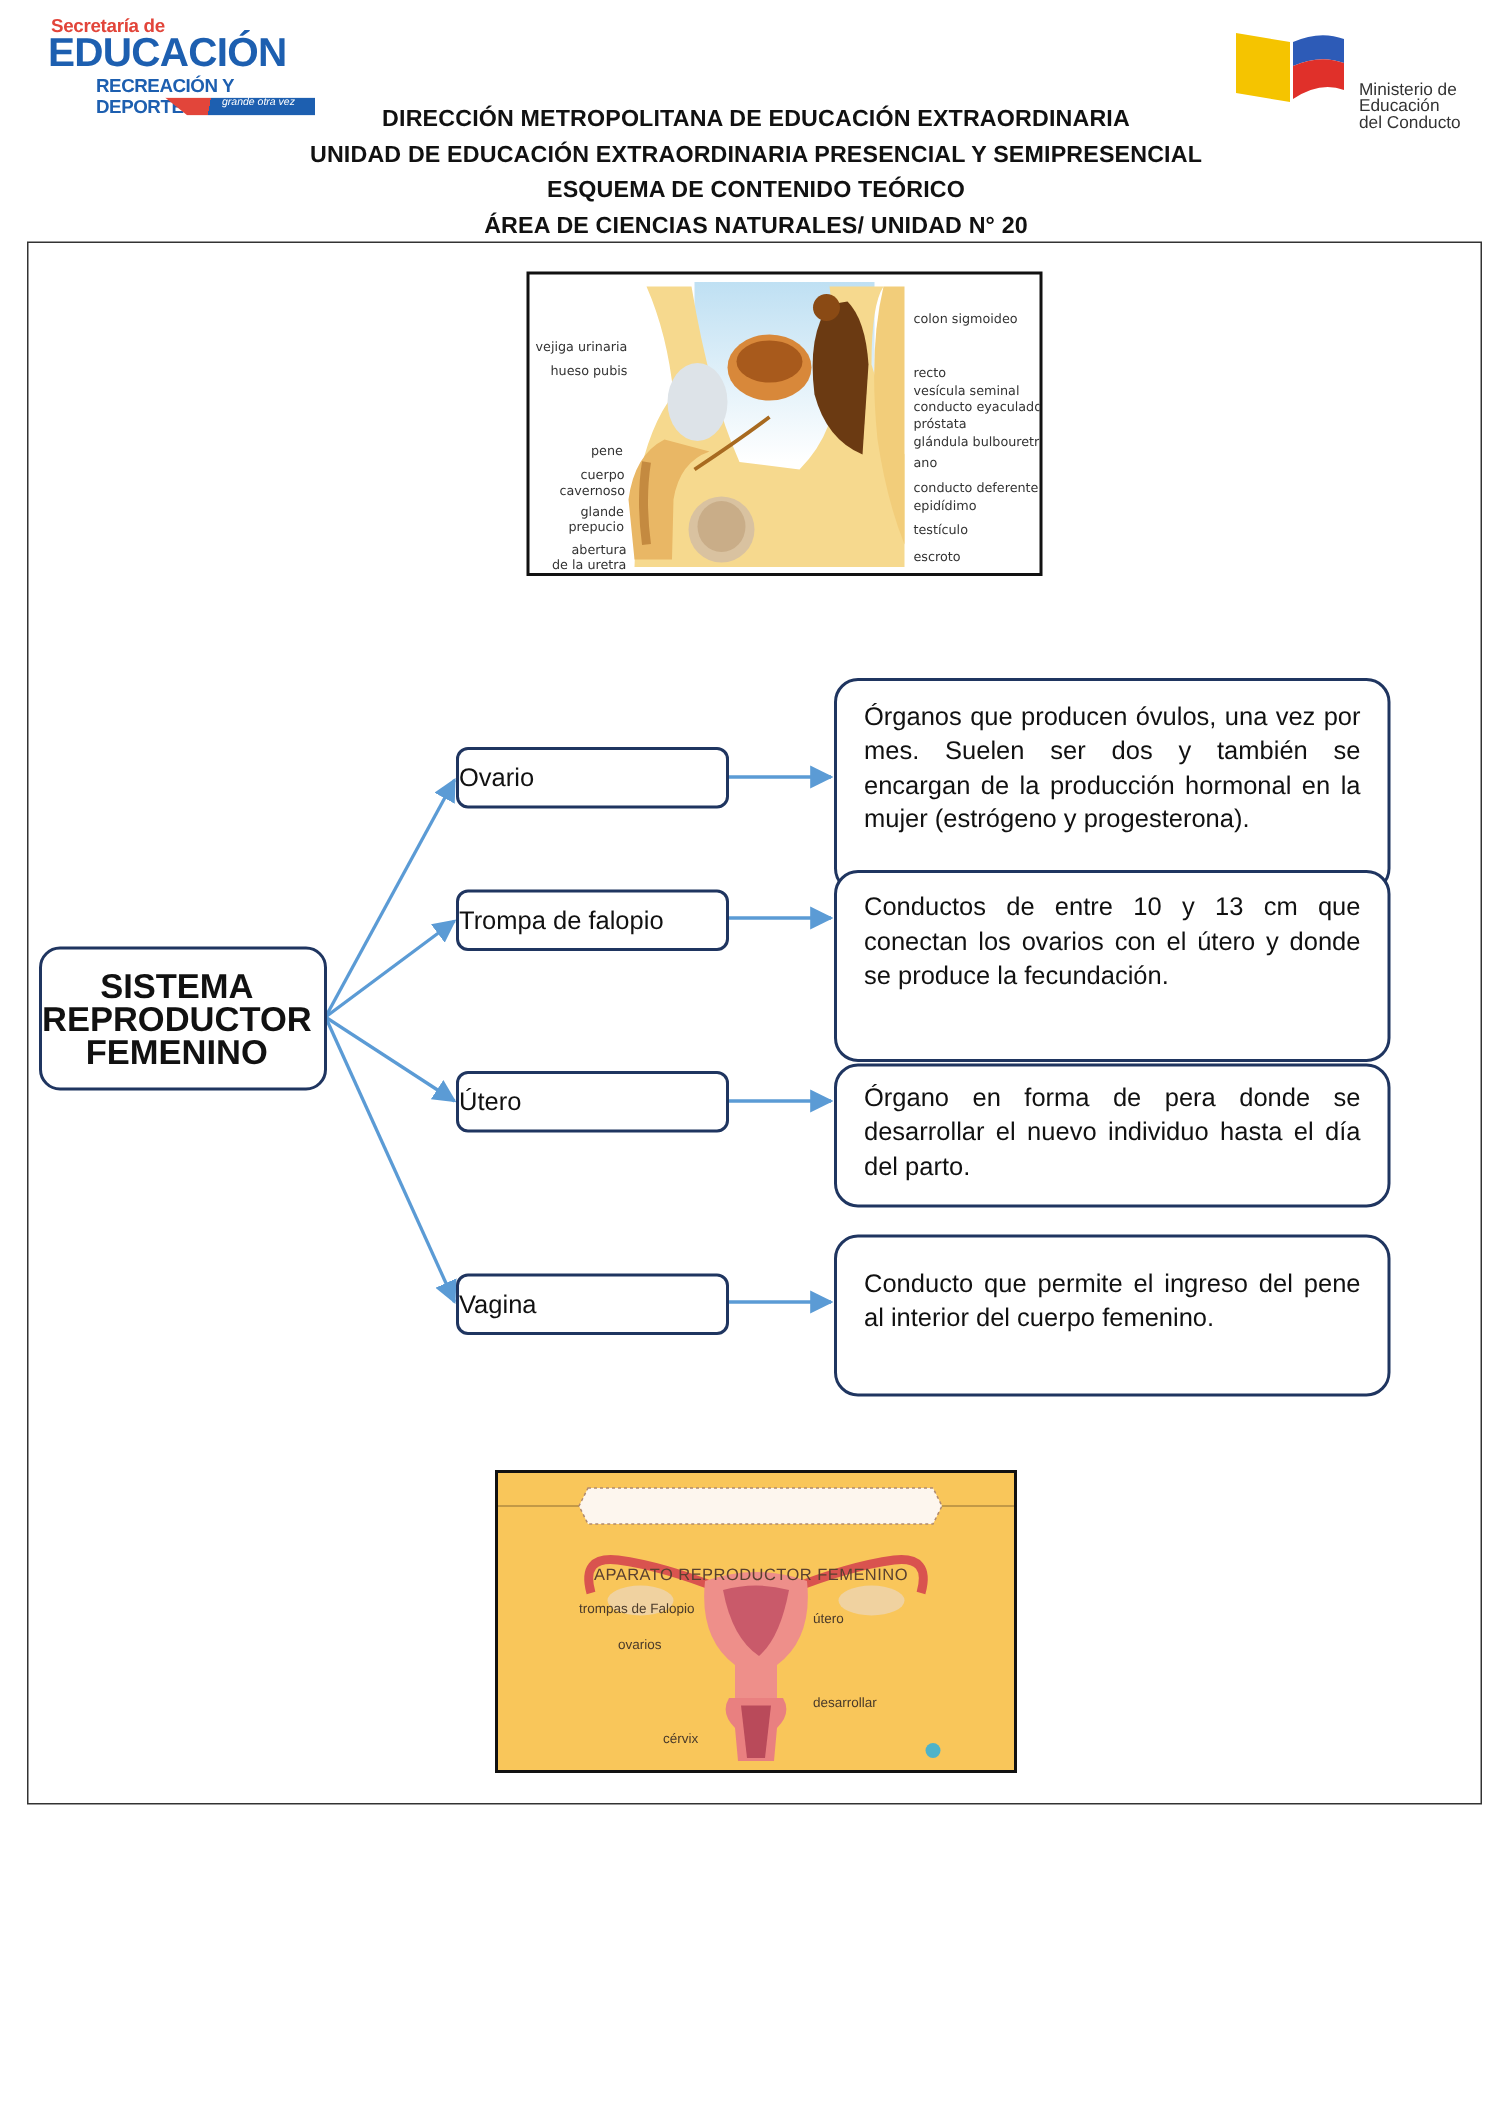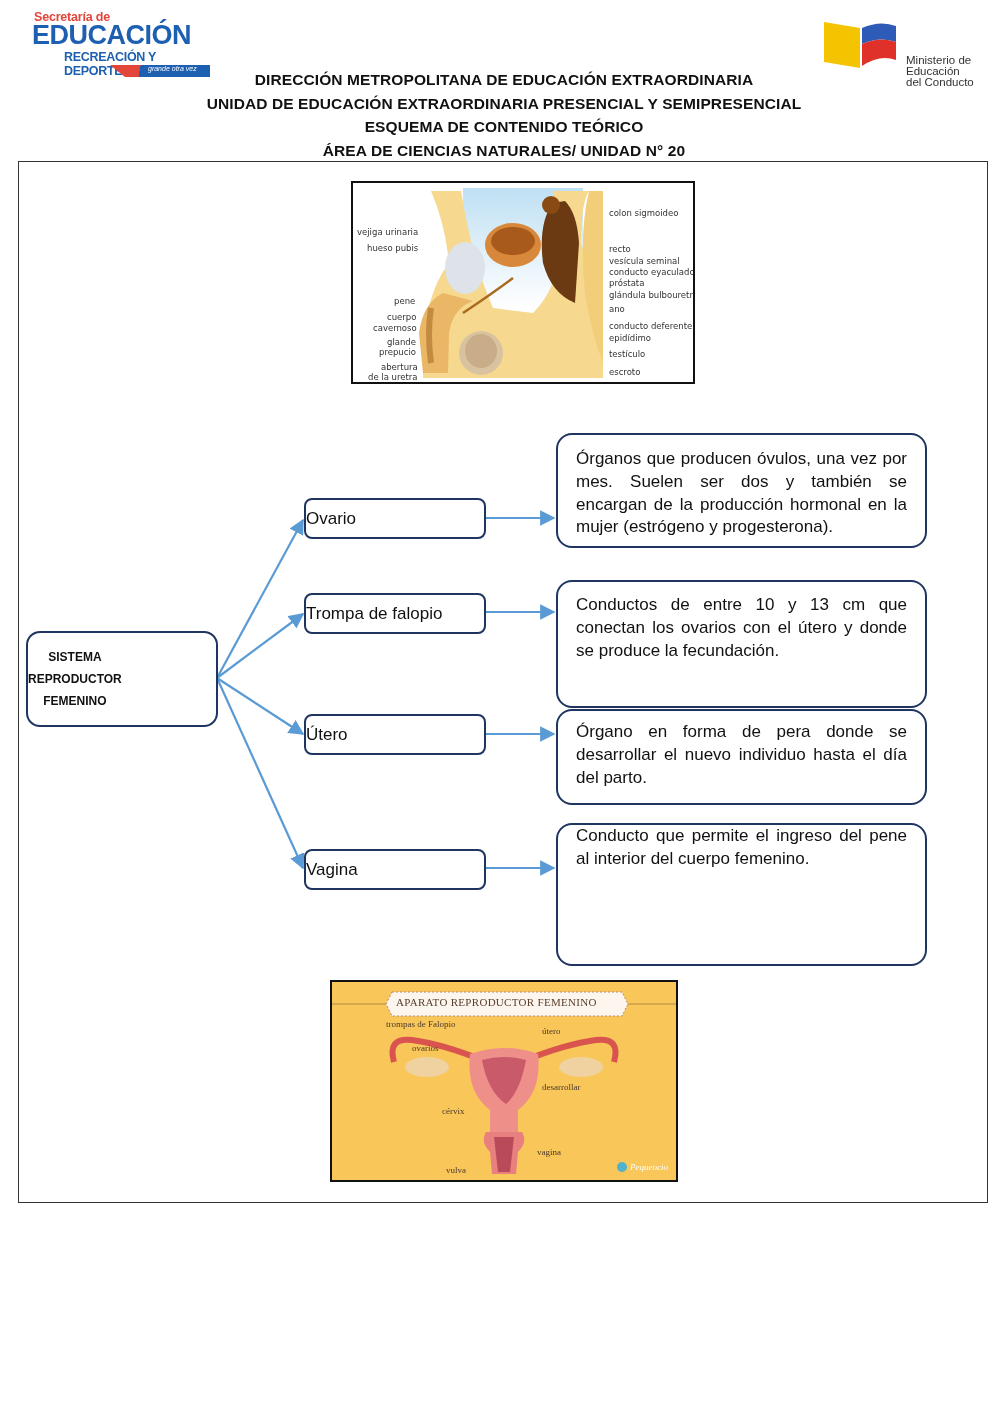--- a/index.html
+++ b/index.html
@@ -21,25 +21,25 @@
   
   .titles { left: 0; top: 68px; width: 1008px; text-align: center; font-weight: bold; font-size: 15.5px; line-height: 23.5px; color: #111; letter-spacing: 0.1px; }
 
   
   .frame { left: 18px; top: 161px; width: 970px; height: 1042px; border: 1.5px solid #333; box-sizing: border-box; }
 
   
   .img-male { left: 351px; top: 181px; width: 344px; height: 203px; border: 2px solid #111; box-sizing: border-box; background: #fff; overflow: hidden; }
   .img-female { left: 330px; top: 980px; width: 348px; height: 202px; border: 2px solid #111; box-sizing: border-box; background: #f9c65a; overflow: hidden; }
   .lbl { position: absolute; font-size: 8.5px; color: #333; white-space: nowrap; font-family: "DejaVu Sans", sans-serif; }
-  .flbl { position: absolute; font-size: 9px; color: #4a3a2a; white-space: nowrap; font-family: Liberation Serif, serif; }
+  .flbl { position: absolute; font-size: 9px; color: #4a3a2a; white-space: nowrap; font-family: Liberation Sans, sans-serif; margin-top: 48px; }
 
   
   .box { position: absolute; border: 2px solid #1f3560; border-radius: 8px; box-sizing: border-box; background: #fff; display: flex; align-items: center; justify-content: flex-start; }
-  .center-box { left: 26px; top: 631px; width: 192px; height: 96px; border-radius: 14px; font-weight: bold; font-size: 12px; line-height: 22px; text-align: center; }
+  .center-box { left: 26px; top: 631px; width: 192px; height: 96px; border-radius: 14px; font-weight: bold; font-size: 23px; line-height: 22px; text-align: center; }
   .mid-box { left: 304px; width: 182px; height: 41px; font-size: 17px; }
   .desc-box { left: 556px; width: 371px; border-radius: 16px; align-items: flex-start; justify-content: flex-start; padding: 12px 18px 0 18px; font-size: 17px; line-height: 22.8px; text-align: justify; }
   .desc-box p { margin: 0; text-align: justify; text-align-last: left; }
   .desc-box p + p { margin-top: 12px; }
 
   svg.connectors { position: absolute; left: 0; top: 0; pointer-events: none; }
 </style>
 </head>
 <body>
 
@@ -151,30 +151,30 @@
 <div class="box mid-box" style="top:593px">
   <span>Trompa de falopio</span>
 </div>
 <div class="box mid-box" style="top:714px">
   <span>Útero</span>
 </div>
 <div class="box mid-box" style="top:849px">
   <span>Vagina</span>
 </div>
 
-<div class="box desc-box" style="top:433px;height:115px;padding-top:13px">
+<div class="box desc-box" style="top:452px;height:143px;padding-top:13px">
   <p>Órganos que producen óvulos, una vez por mes. Suelen ser dos y también se encargan de la producción hormonal en la mujer (estrógeno y progesterona).</p>
 </div>
 <div class="box desc-box" style="top:580px;height:128px;padding-top:12px">
   <p>Conductos de entre 10 y 13 cm que conectan los ovarios con el útero y donde se produce la fecundación.</p>
 </div>
 <div class="box desc-box" style="top:709px;height:96px;padding-top:10px">
   <p>Órgano en forma de pera donde se desarrollar el nuevo individuo hasta el día del parto.</p>
 </div>
-<div class="box desc-box" style="top:823px;height:143px;padding-top:0">
+<div class="box desc-box" style="top:823px;height:108px;padding-top:20px">
   <div>
     <p>Conducto que permite el ingreso del pene al interior del cuerpo femenino.</p>
   </div>
 </div>
 
 <div class="abs img-female">
   <svg width="344" height="198" viewBox="0 0 344 198" style="position:absolute;left:0;top:0">
     <line x1="0" y1="22" x2="344" y2="22" stroke="#b08a40" stroke-width="1"></line>
     <path d="M60 10 L290 10 L296 22 L290 34 L60 34 L54 22 Z" fill="#fdf6ee" stroke="#b08a70" stroke-dasharray="2 2"></path>
 

